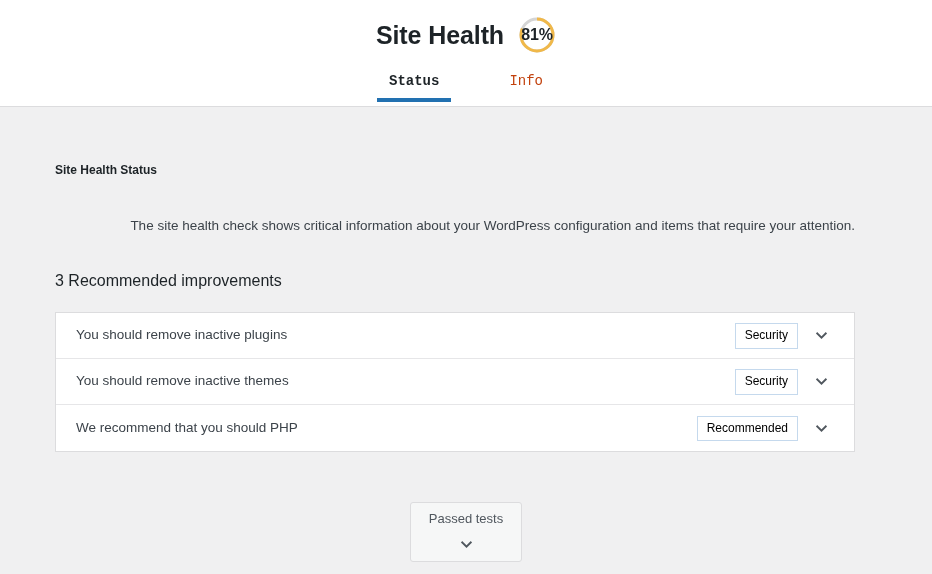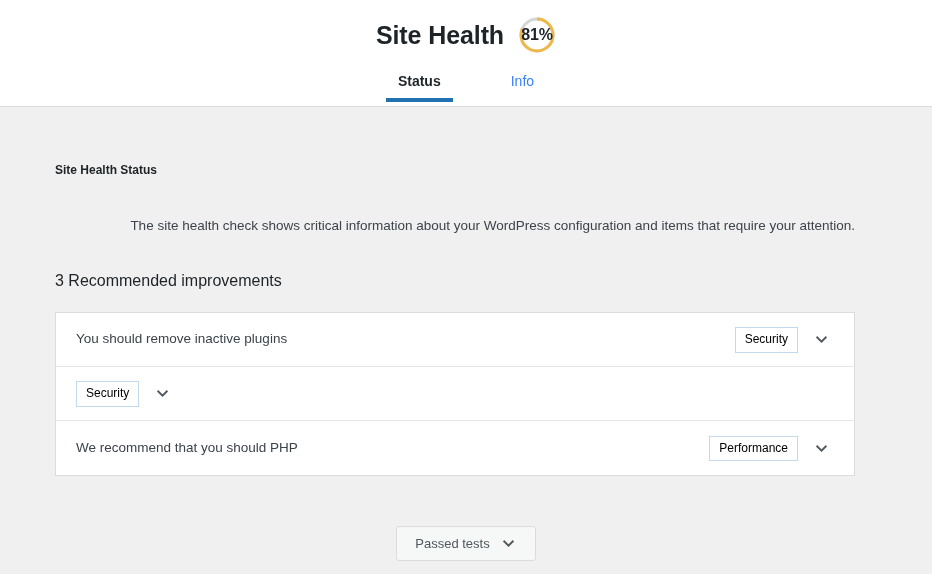--- a/index.html
+++ b/index.html
@@ -60,25 +60,26 @@
     color: #1d2327;
     letter-spacing: -0.2px;
   }
 
   
   .sh-tabs {
     display: flex;
     justify-content: center;
     gap: 46px;
     margin-top: 14px;
+    font-family: Liberation Mono, monospace;
   }
   .sh-tab {
     position: relative;
     font-size: 14px;
-    color: #3b82f6;
+    color: #c2410c;
     padding: 4px 12px 12px 12px;
     cursor: pointer;
     line-height: 1.3;
   }
   .sh-tab.active {
     color: #1d2327;
     font-weight: 600;
   }
   .sh-tab.active::after {
     content: "";
@@ -127,21 +128,21 @@
   .sh-accordion {
     margin-top: 20px;
     width: 800px;
     background: #ffffff;
     border: 1px solid #dcdcde;
     box-sizing: border-box;
   }
   .sh-row {
     display: flex;
     align-items: center;
-    height: 54px;
+    height: 46px;
     padding: 0 16px 0 20px;
     box-sizing: border-box;
     border-bottom: 1px solid #e6e6e8;
     cursor: pointer;
   }
   .sh-row:last-child {
     border-bottom: none;
   }
   .sh-row-title {
     flex: 1;
@@ -178,20 +179,21 @@
     align-items: center;
     gap: 10px;
     background: #f6f7f7;
     border: 1px solid #dcdcde;
     border-radius: 3px;
     padding: 8px 18px;
     font-size: 13px;
     color: #50575e;
     cursor: pointer;
     font-family: "Liberation Sans", sans-serif;
+    flex-direction: column;
   }
 </style>
 </head>
 <body>
 
 <div class="sh-header">
   <div class="sh-title-row">
     <div class="sh-title">Site Health</div>
     <div class="sh-ring">
       <svg width="38" height="38" viewBox="0 0 38 38">
@@ -219,31 +221,32 @@
         <span class="sh-row-title">You should remove inactive plugins</span>
         <span class="sh-badge">Security</span>
         <span class="sh-chevron">
           <svg width="17" height="17" viewBox="0 0 20 20" aria-hidden="true">
             <path d="M5 7.5 L10 12.5 L15 7.5" fill="none" stroke="#50575e" stroke-width="2.2" stroke-linecap="square"></path>
           </svg>
         </span>
       </div>
 
       <div class="sh-row">
+        <span class="sh-row-title">You should remove inactive themes</span>
         <span class="sh-badge">Security</span>
         <span class="sh-chevron">
           <svg width="17" height="17" viewBox="0 0 20 20" aria-hidden="true">
             <path d="M5 7.5 L10 12.5 L15 7.5" fill="none" stroke="#50575e" stroke-width="2.2" stroke-linecap="square"></path>
           </svg>
         </span>
       </div>
 
       <div class="sh-row">
         <span class="sh-row-title">We recommend that you should PHP</span>
-        <span class="sh-badge">Performance</span>
+        <span class="sh-badge">Recommended</span>
         <span class="sh-chevron">
           <svg width="17" height="17" viewBox="0 0 20 20" aria-hidden="true">
             <path d="M5 7.5 L10 12.5 L15 7.5" fill="none" stroke="#50575e" stroke-width="2.2" stroke-linecap="square"></path>
           </svg>
         </span>
       </div>
 
     </div>
   </div>
 

